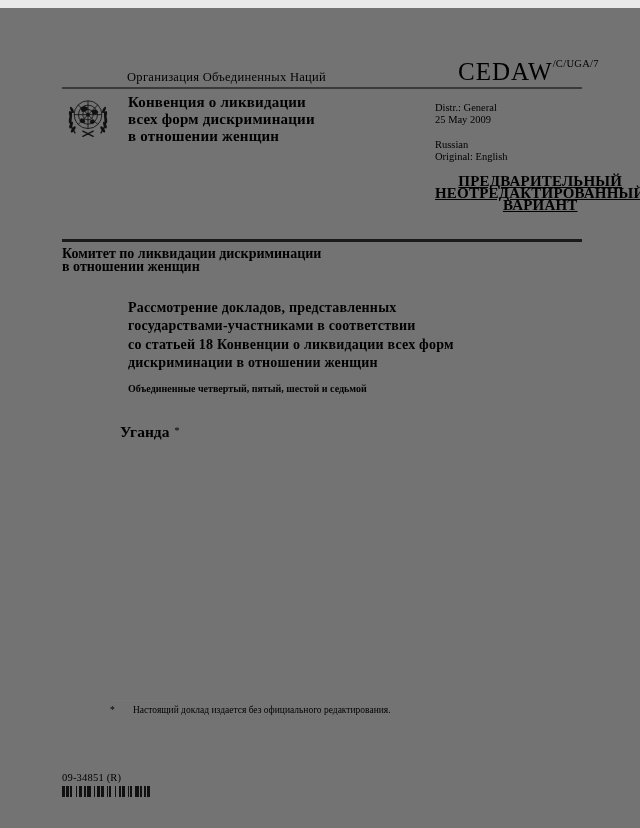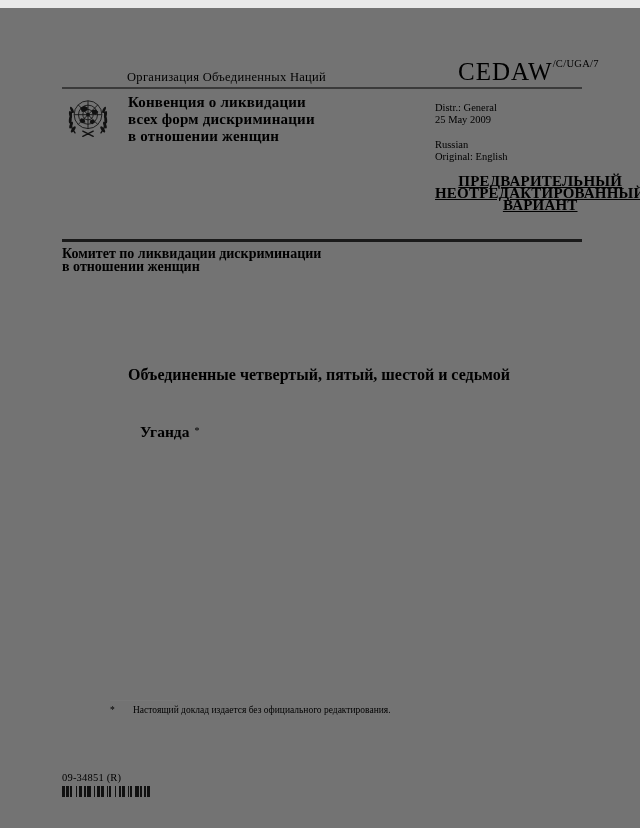--- a/index.html
+++ b/index.html
@@ -64,25 +64,25 @@
     font-size: 14px; font-weight: 700; line-height: 13px;
   }
 
   
   .main-title {
     left: 128px; top: 291px;
     font-size: 14px; font-weight: 700; line-height: 18.3px;
     letter-spacing: 0.2px;
   }
   .sub-title {
-    left: 128px; top: 360px;
-    font-size: 16px; font-weight: 700; line-height: 13.5px;
+    left: 128px; top: 374px;
+    font-size: 10px; font-weight: 700; line-height: 13.5px;
   }
   .country {
-    left: 140px; top: 415px;
+    left: 120px; top: 415px;
     font-size: 15.5px; font-weight: 700;
   }
   .country .note-ref {
     font-size: 10px; font-weight: 400;
     vertical-align: 3px; margin-left: 5px;
   }
 
   
   .footnote-sep {
     left: 110px; top: 692px; width: 68px; height: 1px;
@@ -178,20 +178,26 @@
     <div>НЕОТРЕДАКТИРОВАННЫЙ</div>
     <div>ВАРИАНТ</div>
   </div>
 
   <div class="abs rule-thick"></div>
   <div class="abs committee">
     <div>Комитет по ликвидации дискриминации</div>
     <div>в отношении женщин</div>
   </div>
 
+  <div class="abs main-title">
+    <div>Рассмотрение докладов, представленных</div>
+    <div>государствами-участниками в соответствии</div>
+    <div>со статьей 18 Конвенции о ликвидации всех форм</div>
+    <div>дискриминации в отношении женщин</div>
+  </div>
 
   <div class="abs sub-title">
     <div>Объединенные четвертый, пятый, шестой и седьмой</div>
   </div>
 
   <div class="abs country">
     <span>Уганда</span><span class="note-ref">*</span>
   </div>
 
   <div class="abs footnote-sep"></div>

